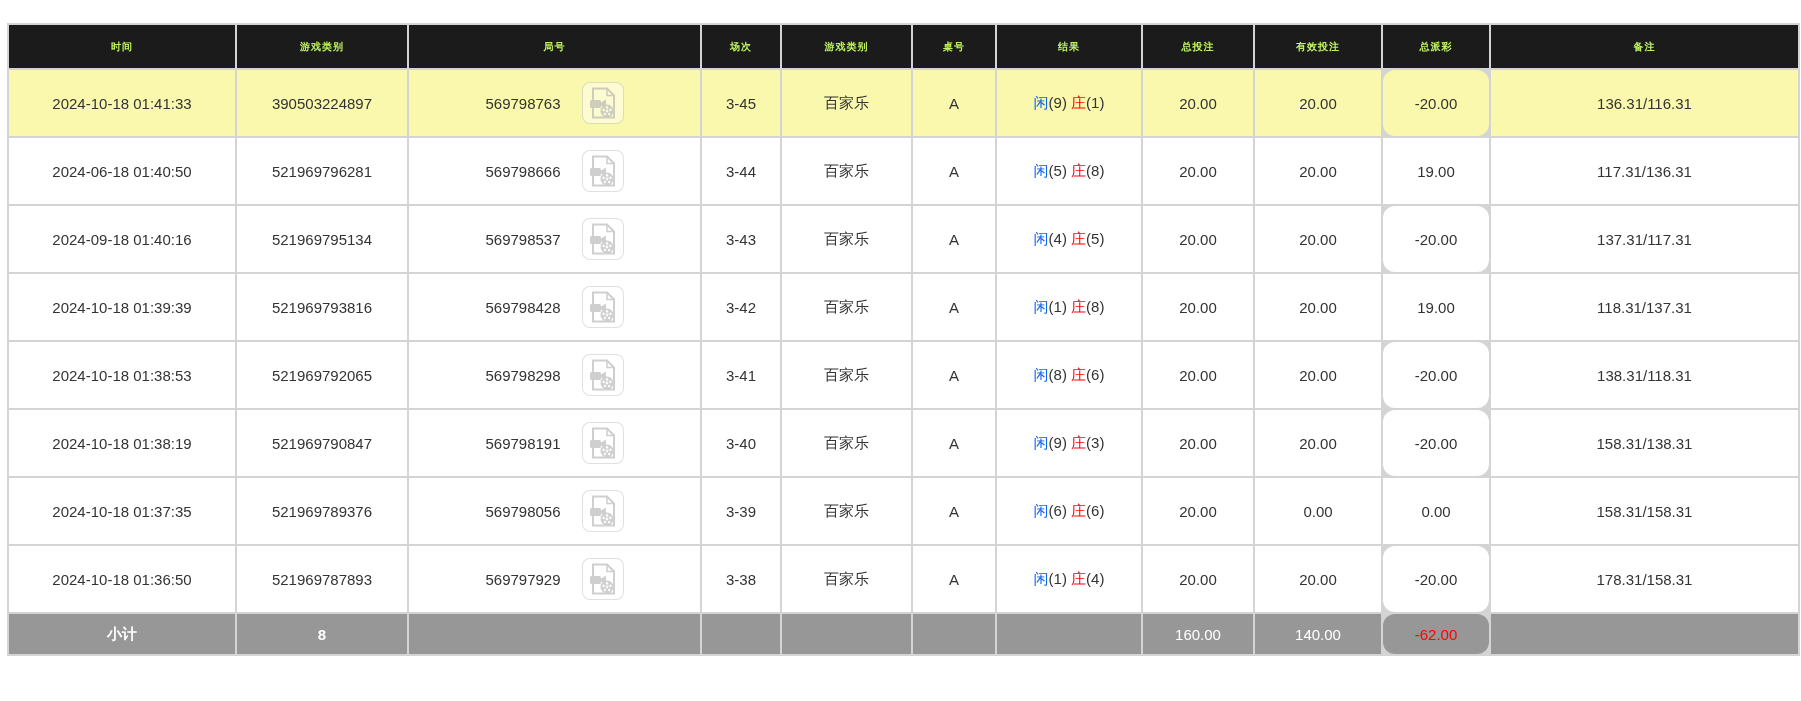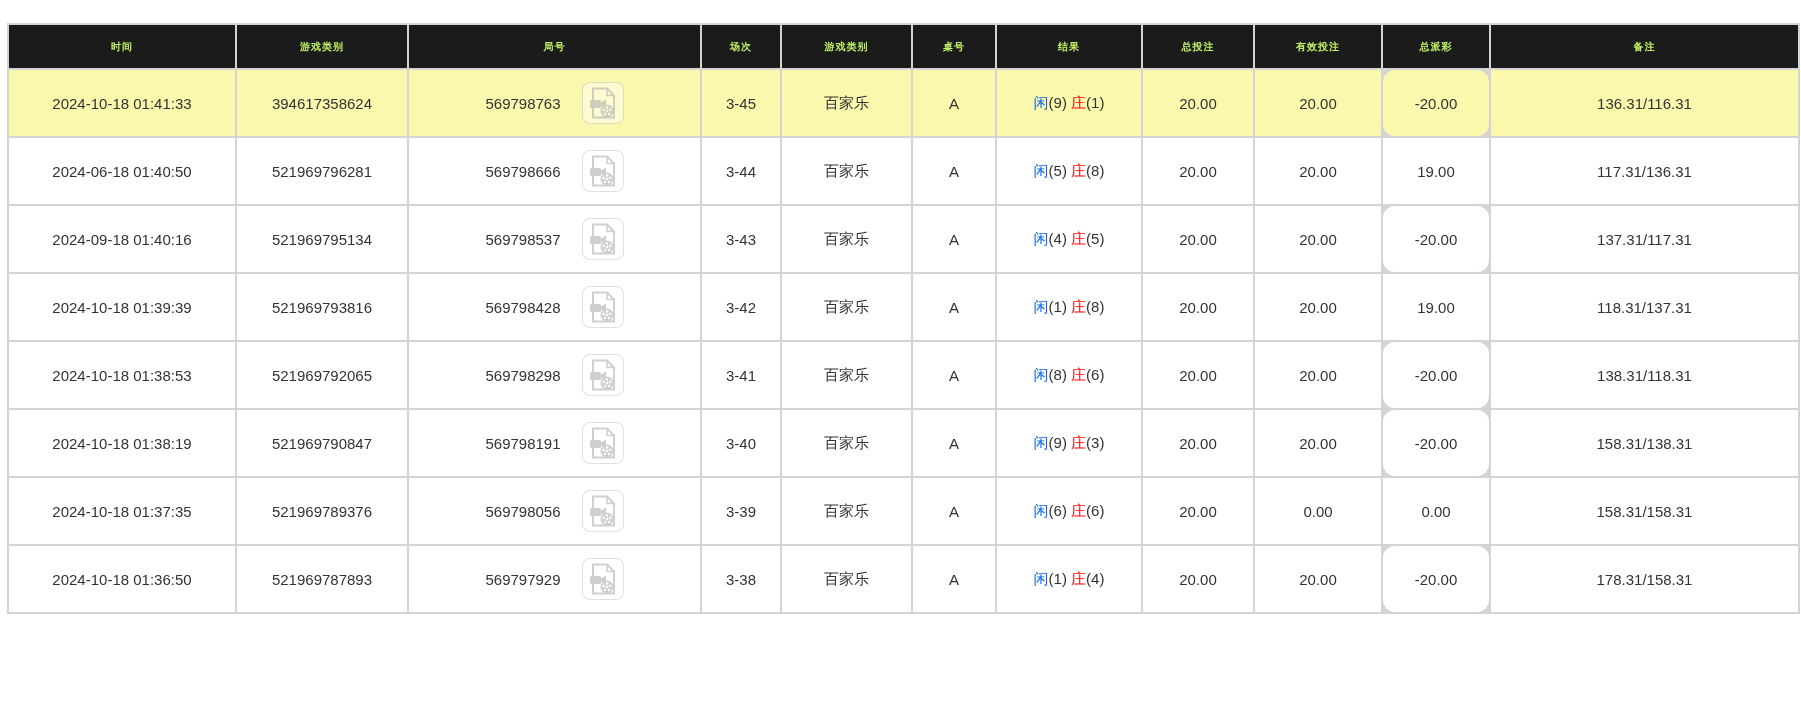--- a/index.html
+++ b/index.html
@@ -78,21 +78,21 @@
         <th>结果</th>
         <th>总投注</th>
         <th>有效投注</th>
         <th>总派彩</th>
         <th>备注</th>
       </tr>
   </thead>
   <tbody id="body-rows">
       <tr class="data-row highlight">
         <td>2024-10-18 01:41:33</td>
-        <td>394617358624</td>
+        <td>390503224897</td>
         <td>
           <div class="round-wrap">
             <span>569798763</span>
             <button class="video-btn">
               <svg width="30" height="32" viewBox="0 0 30 32">
                 <path d="M5 1.5 H19 L26 8.5 V30.5 H5 Z" fill="none" stroke="#a8a8a8" stroke-width="2"></path>
                 <path d="M19 1.5 V8.5 H26" fill="none" stroke="#a8a8a8" stroke-width="1.5"></path>
                 <rect x="2" y="13" width="11" height="8" rx="1.5" fill="#a8a8a8"></rect>
                 <path d="M13 15.5 L18 12.5 V21.5 L13 18.5 Z" fill="#a8a8a8"></path>
                 <circle cx="19" cy="24" r="6.5" fill="#a8a8a8"></circle>
@@ -331,15 +331,28 @@
           </div>
         </td>
         <td>3-38</td>
         <td>百家乐</td>
         <td>A</td>
         <td><span class="player">闲</span><span class="score">(1)</span> <span class="banker">庄</span><span class="score">(4)</span></td>
         <td class="amount-blue">20.00</td>
         <td>20.00</td>
         <td class="neg">-20.00</td>
         <td>178.31/158.31</td>
+      </tr>
+      <tr class="summary-row">
+        <td class="sum-label">小计</td>
+        <td class="sum-count">8</td>
+        <td></td>
+        <td></td>
+        <td></td>
+        <td></td>
+        <td></td>
+        <td>160.00</td>
+        <td>140.00</td>
+        <td class="neg">-62.00</td>
+        <td></td>
       </tr>
     </tbody>
 </table>
 
 </body></html>

